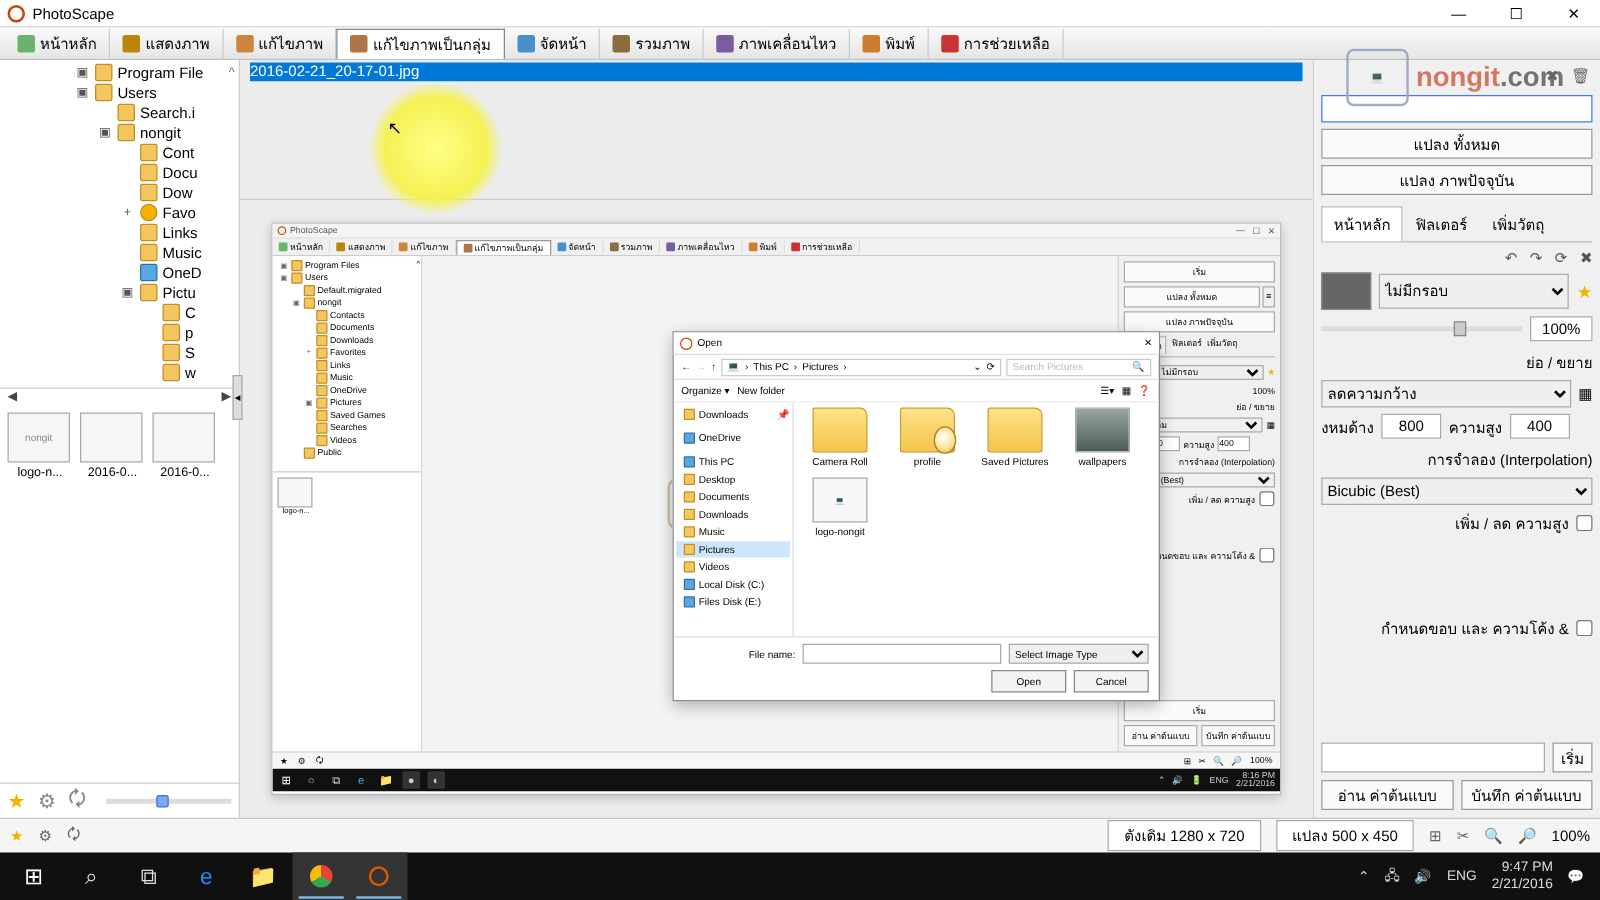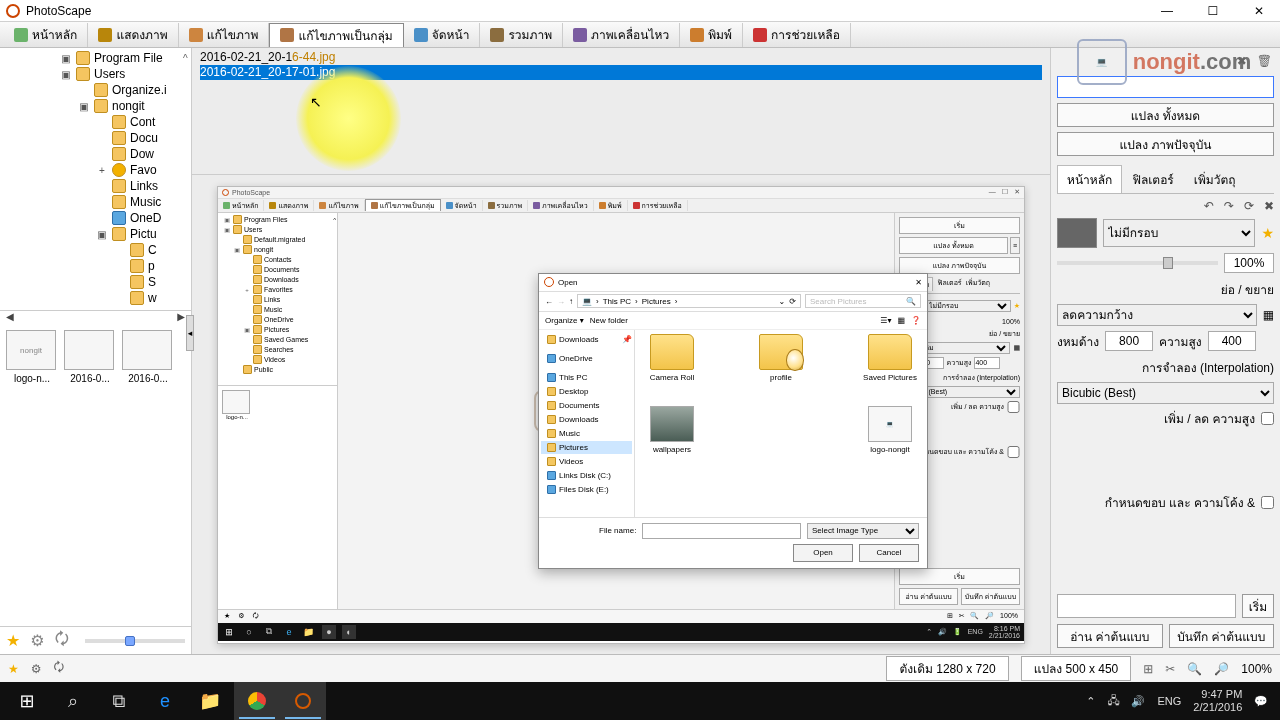--- a/index.html
+++ b/index.html
@@ -84,21 +84,21 @@
   .dlg-nav { height:20px; display:flex; align-items:center; padding:0 6px; gap:4px; border-bottom:1px solid #ddd; }
   .dlg-nav .crumb { flex:1; border:1px solid #ccc; height:14px; display:flex; align-items:center; padding:0 4px; gap:4px; }
   .dlg-nav .search { width:116px; border:1px solid #ccc; height:14px; padding:0 4px; display:flex; align-items:center; }
   .dlg-org { height:18px; display:flex; align-items:center; padding:0 6px; gap:6px; border-bottom:1px solid #eee; }
   .dlg-body { flex:1; display:flex; }
   .dlg-left { width:96px; border-right:1px solid #ddd; padding:3px 2px; display:flex; flex-direction:column; gap:1px; }
   .dlg-left .lrow { display:flex; align-items:center; gap:3px; height:13px; padding-left:6px; }
   .dlg-left .lrow.sel { background:#cde6ff; }
   .dlg-left .lico { width:9px; height:9px; background:#f4c760; border:1px solid #c08f20; border-radius:1px; }
   .dlg-left .lico.pc { background:#5aa7e0; border-color:#2e6fa8; }
-  .dlg-main { flex:1; padding:4px 6px; display:flex; flex-wrap:wrap; align-content:flex-start; gap:24px;justify-content:space-between; }
+  .dlg-main { flex:1; padding:4px 6px; display:flex; flex-wrap:wrap; align-content:flex-start; gap:8px; }
   .dlg-main .item { width:62px; display:flex; flex-direction:column; align-items:center; }
   .dlg-main .fold { width:44px; height:36px; background:linear-gradient(#ffe28a,#f3c44a); border:1px solid #c79a20; border-radius:2px 6px 2px 2px; position:relative; }
   .dlg-main .thumbimg { width:44px; height:36px; background:#ddd; border:1px solid #aaa; }
   .dlg-main .ilab { margin-top:3px; text-align:center; }
   .dlg-footer { border-top:1px solid #ddd; padding:5px 8px; display:flex; align-items:center; gap:6px; }
   .dlg-footer .fnlab { margin-left:52px; }
   .dlg-footer .dselect,.dlg-footer .dinput { border:1px solid #aaa; height:16px; font-size:8px; }
   .dlg-footer .dinput { flex:1; }
   .dlg-footer .dselect { width:112px; }
   .dlg-buttons { display:flex; justify-content:flex-end; padding:0 8px 6px; gap:6px; }
@@ -219,21 +219,21 @@
           <span class="scroll-arrow" style="margin-left:auto">^</span>
         </div>
         <div class="tree-row" style="padding-left: 60px;">
           <span class="exp">▣</span>
           <span class="fico"></span>
           <span>Users</span>
         </div>
         <div class="tree-row" style="padding-left: 78px;">
           <span class="exp"> </span>
           <span class="fico"></span>
-          <span>Organize.i</span>
+          <span>Search.i</span>
         </div>
         <div class="tree-row" style="padding-left: 78px;">
           <span class="exp">▣</span>
           <span class="fico"></span>
           <span>nongit</span>
         </div>
         <div class="tree-row" style="padding-left: 96px;">
           <span class="exp"> </span>
           <span class="fico"></span>
           <span>Cont</span>
@@ -317,21 +317,20 @@
       <span style="color:#888">⚙</span>
       <span style="color:#888">🗘</span>
       <div class="sl">
           <div class="kn"></div>
         </div>
     </div>
   </div>
 
   <div class="center">
     <div class="file-list" id="file-list">
-        <div class="frow">2016-02-21_20-1<span style="color:#c08000">6-44.jpg</span></div>
         <div class="frow sel">2016-02-21_20-17-01.jpg</div>
       </div>
     <div class="radial-highlight"></div>
     <div class="cursor-arrow">↖</div>
     <div class="canvas-body">
       <div class="splitter">◂</div>
       <div class="canvas-inner">
 
         <div class="mi-titlebar">
           <span style="width:7px;height:7px;border:1px solid #cc4400;border-radius:50%;margin-right:3px"></span>
@@ -551,21 +550,21 @@
                     <div class="lrow sel">
                       <span class="lico"></span>
                       <span>Pictures</span>
                     </div>
                     <div class="lrow">
                       <span class="lico"></span>
                       <span>Videos</span>
                     </div>
                     <div class="lrow">
                       <span class="lico pc"></span>
-                      <span>Links Disk (C:)</span>
+                      <span>Local Disk (C:)</span>
                     </div>
                     <div class="lrow">
                       <span class="lico pc"></span>
                       <span>Files Disk (E:)</span>
                     </div>
                   </div>
                 <div class="dlg-main" id="dlg-main">
                     <div class="item">
                       <div class="fold"></div>
                       <div class="ilab">Camera Roll</div>

